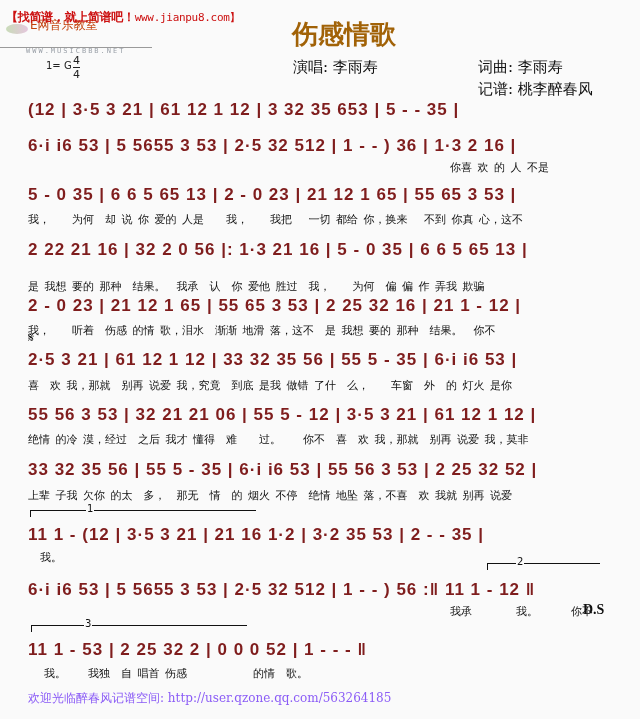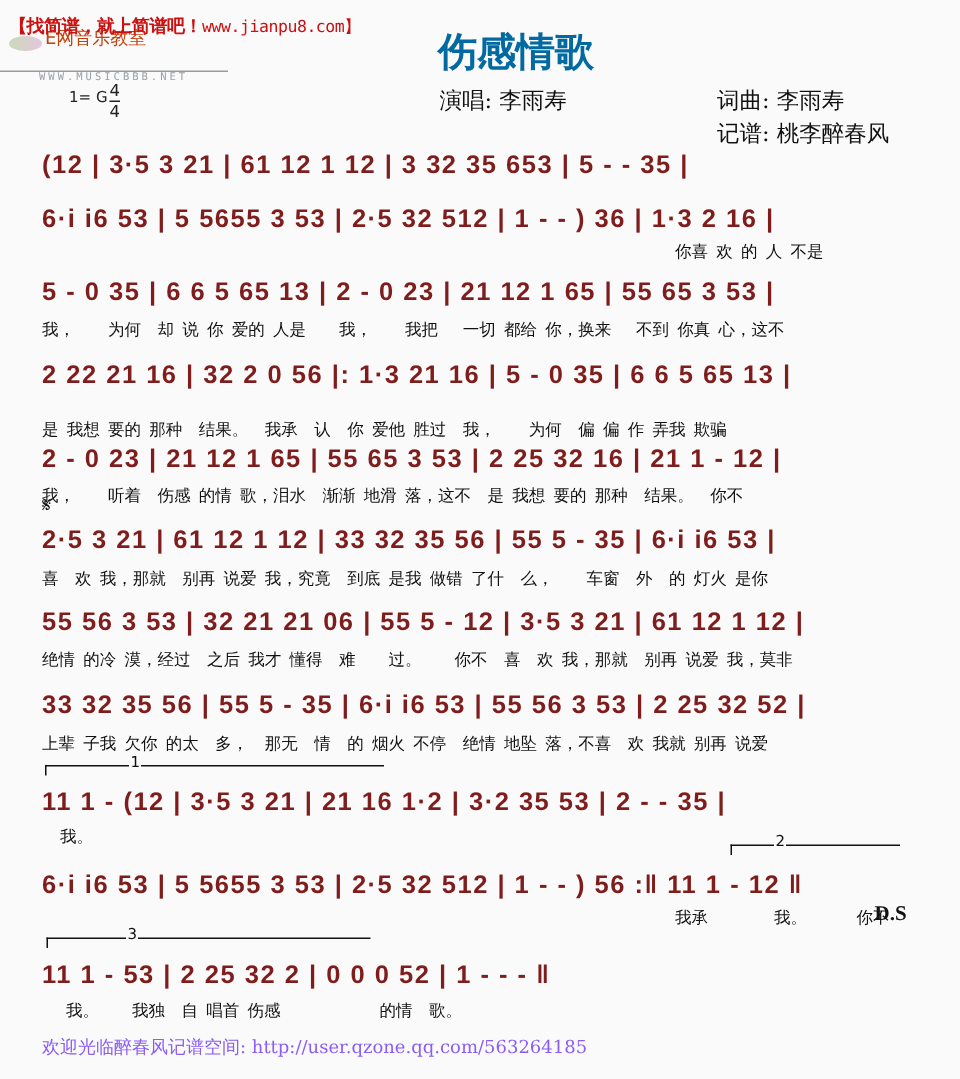--- a/index.html
+++ b/index.html
@@ -10,21 +10,21 @@
   .abs { position:absolute; white-space:nowrap; }
   .banner { left:6px; top:9px; font-size:12px; color:#cc1010; font-weight:bold; letter-spacing:-0.3px; }
   .banner .url { font-family:"DejaVu Sans Mono", monospace; font-weight:normal; font-size:11px; }
   .wm { left:30px; top:17px; font-size:12px; color:#c2410c; }
   .wm-leaf { left:6px; top:24px; width:22px; height:10px; border-radius:50%; background:linear-gradient(90deg,#bcd4a8,#e0b9d6); opacity:.8; }
   .wm-line { left:0; top:47px; width:152px; height:1px; background:#9a9a9a; }
   .wm-site { left:26px; top:47px; font-size:7px; letter-spacing:2px; color:#9aa0a8; font-family:"DejaVu Sans Mono", monospace; }
   .key { left:46px; top:60px; font-size:10px; color:#222; }
   .meter { left:73px; top:55px; font-size:11px; line-height:11px; text-align:center; color:#222; }
   .meter .bar { display:block; border-top:1px solid #222; margin:1px 0; }
-  .title { left:292px; top:17px; font-size:26px; font-weight:bold; font-family:"DejaVu Serif", serif; color:#0369a1; }
+  .title { left:292px; top:17px; font-size:26px; font-weight:bold; font-family:"DejaVu Serif", serif; color:#a16207; }
   .meta { font-size:15px; font-family:"DejaVu Serif", serif; color:#111; }
   .row { position:absolute; left:28px; font-family:"Liberation Sans", sans-serif; font-weight:bold; font-size:17px; letter-spacing:1px; color:#7f1d1d; white-space:nowrap; }
   .lyr { position:absolute; left:28px; font-size:11px; color:#111; white-space:nowrap; word-spacing:2px; }
   .volta { position:absolute; border-top:1px solid #111; border-left:1px solid #111; height:6px; }
   .volta span { position:absolute; top:-8px; font-size:10px; background:#fafafa; padding:0 1px; }
   .segno { left:28px; top:329px; font-size:14px; font-family:"DejaVu Serif", serif; }
   .ds { font-family:"Liberation Serif", serif; font-weight:bold; font-size:14px; }
   .footer { left:28px; top:690px; font-size:12px; font-family:"DejaVu Serif", serif; color:#8b5cf6; }
 </style>
 </head>

